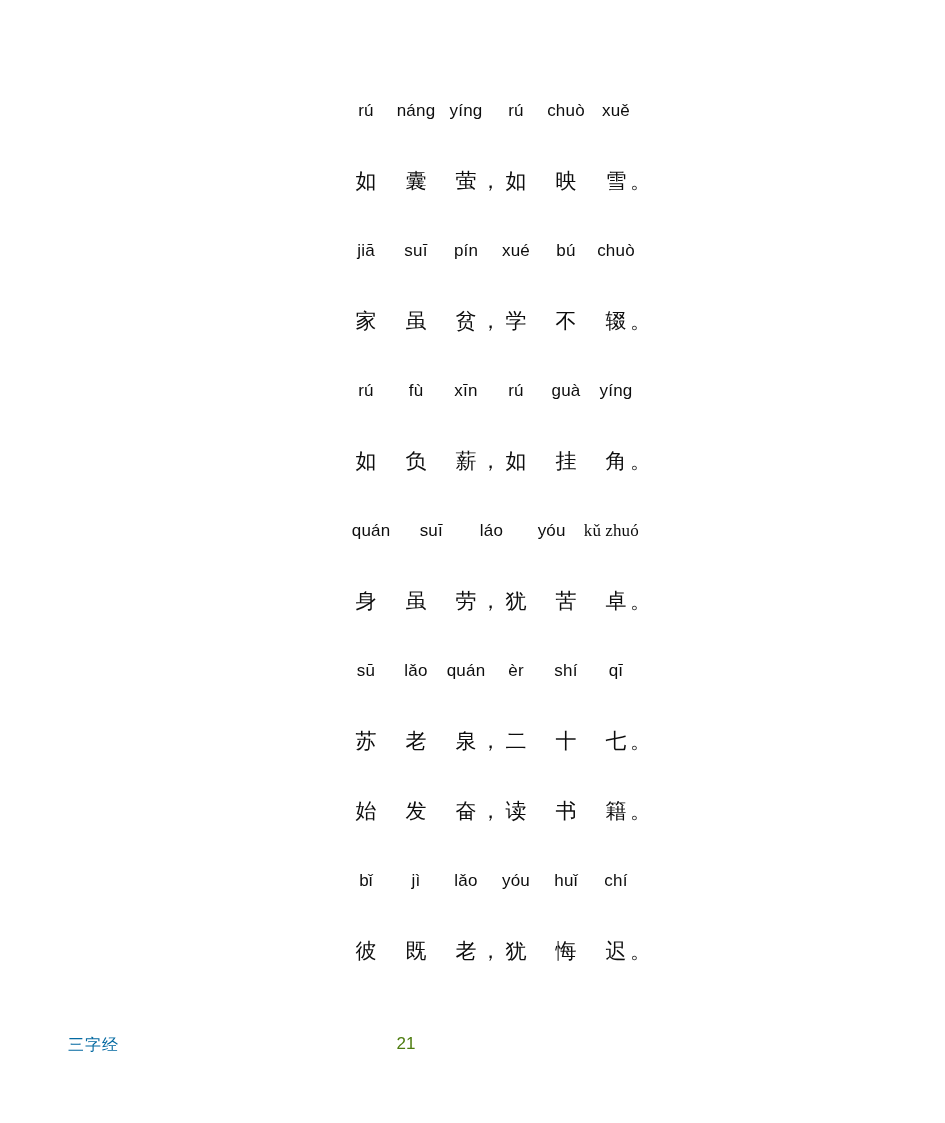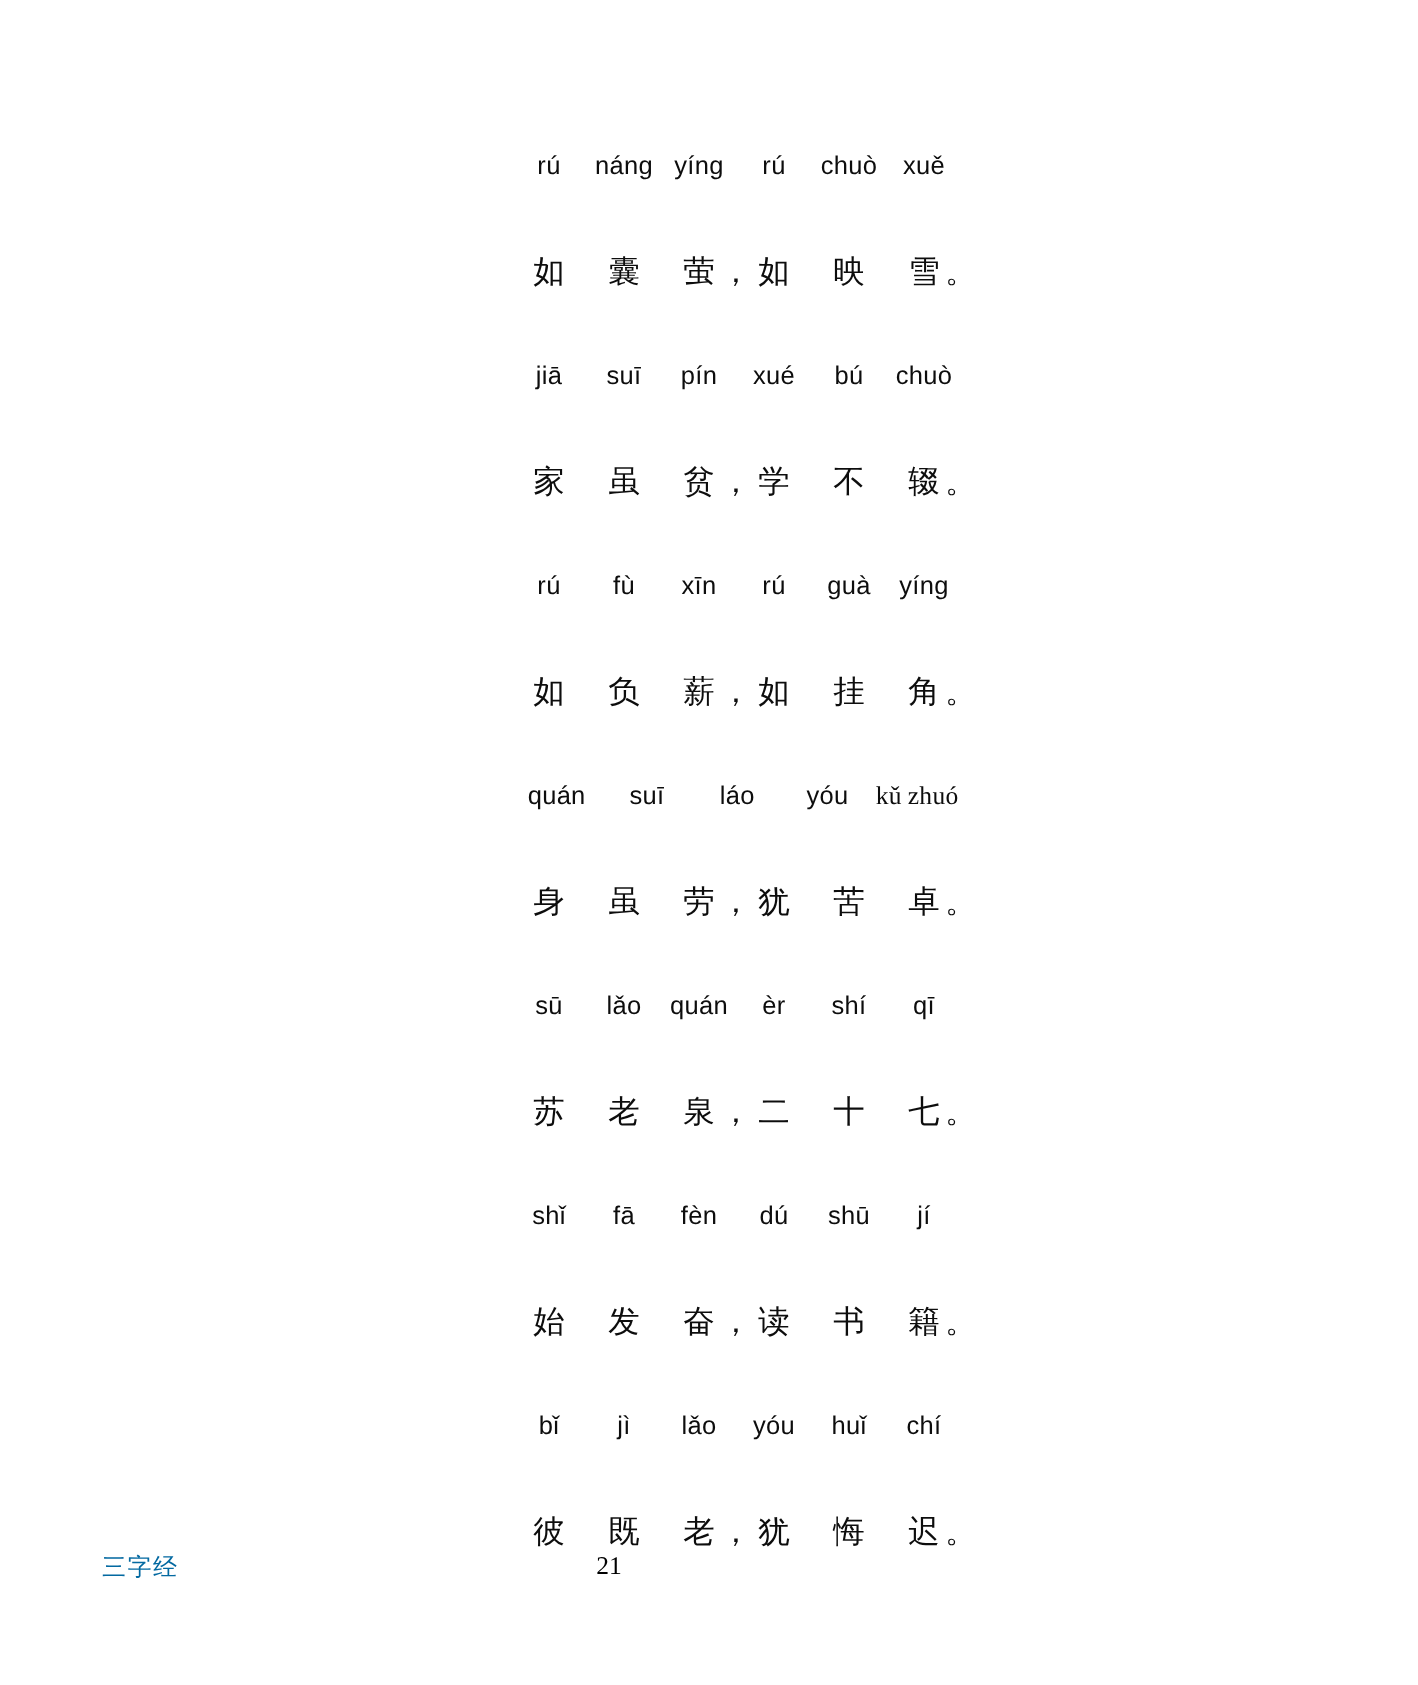--- a/index.html
+++ b/index.html
@@ -86,23 +86,23 @@
     color: #0369a1;
     letter-spacing: 1px;
   }
 
   #page-number {
     position: absolute;
     left: 341px;
     top: 1032px;
     width: 130px;
     text-align: center;
-    font-family: Liberation Serif, serif;
+    font-family: Liberation Sans, sans-serif;
     font-size: 17px;
-    color: #000000;
+    color: #4d7c0f;
   }
 </style>
 </head>
 <body>
 
 <div id="page">
 
   <div id="verse-block">
 
     <div class="couplet">
@@ -194,28 +194,20 @@
         <span class="cell">苏</span>
         <span class="cell">老</span>
         <span class="cell"><span>泉</span><span class="punct">，</span></span>
         <span class="cell">二</span>
         <span class="cell">十</span>
         <span class="cell"><span>七</span><span class="punct">。</span></span>
       </div>
     </div>
 
     <div class="couplet">
-      <div class="line-pinyin">
-        <span class="cell">shǐ</span>
-        <span class="cell">fā</span>
-        <span class="cell">fèn</span>
-        <span class="cell">dú</span>
-        <span class="cell">shū</span>
-        <span class="cell">jí</span>
-      </div>
       <div class="line-hanzi">
         <span class="cell">始</span>
         <span class="cell">发</span>
         <span class="cell"><span>奋</span><span class="punct">，</span></span>
         <span class="cell">读</span>
         <span class="cell">书</span>
         <span class="cell"><span>籍</span><span class="punct">。</span></span>
       </div>
     </div>
 

